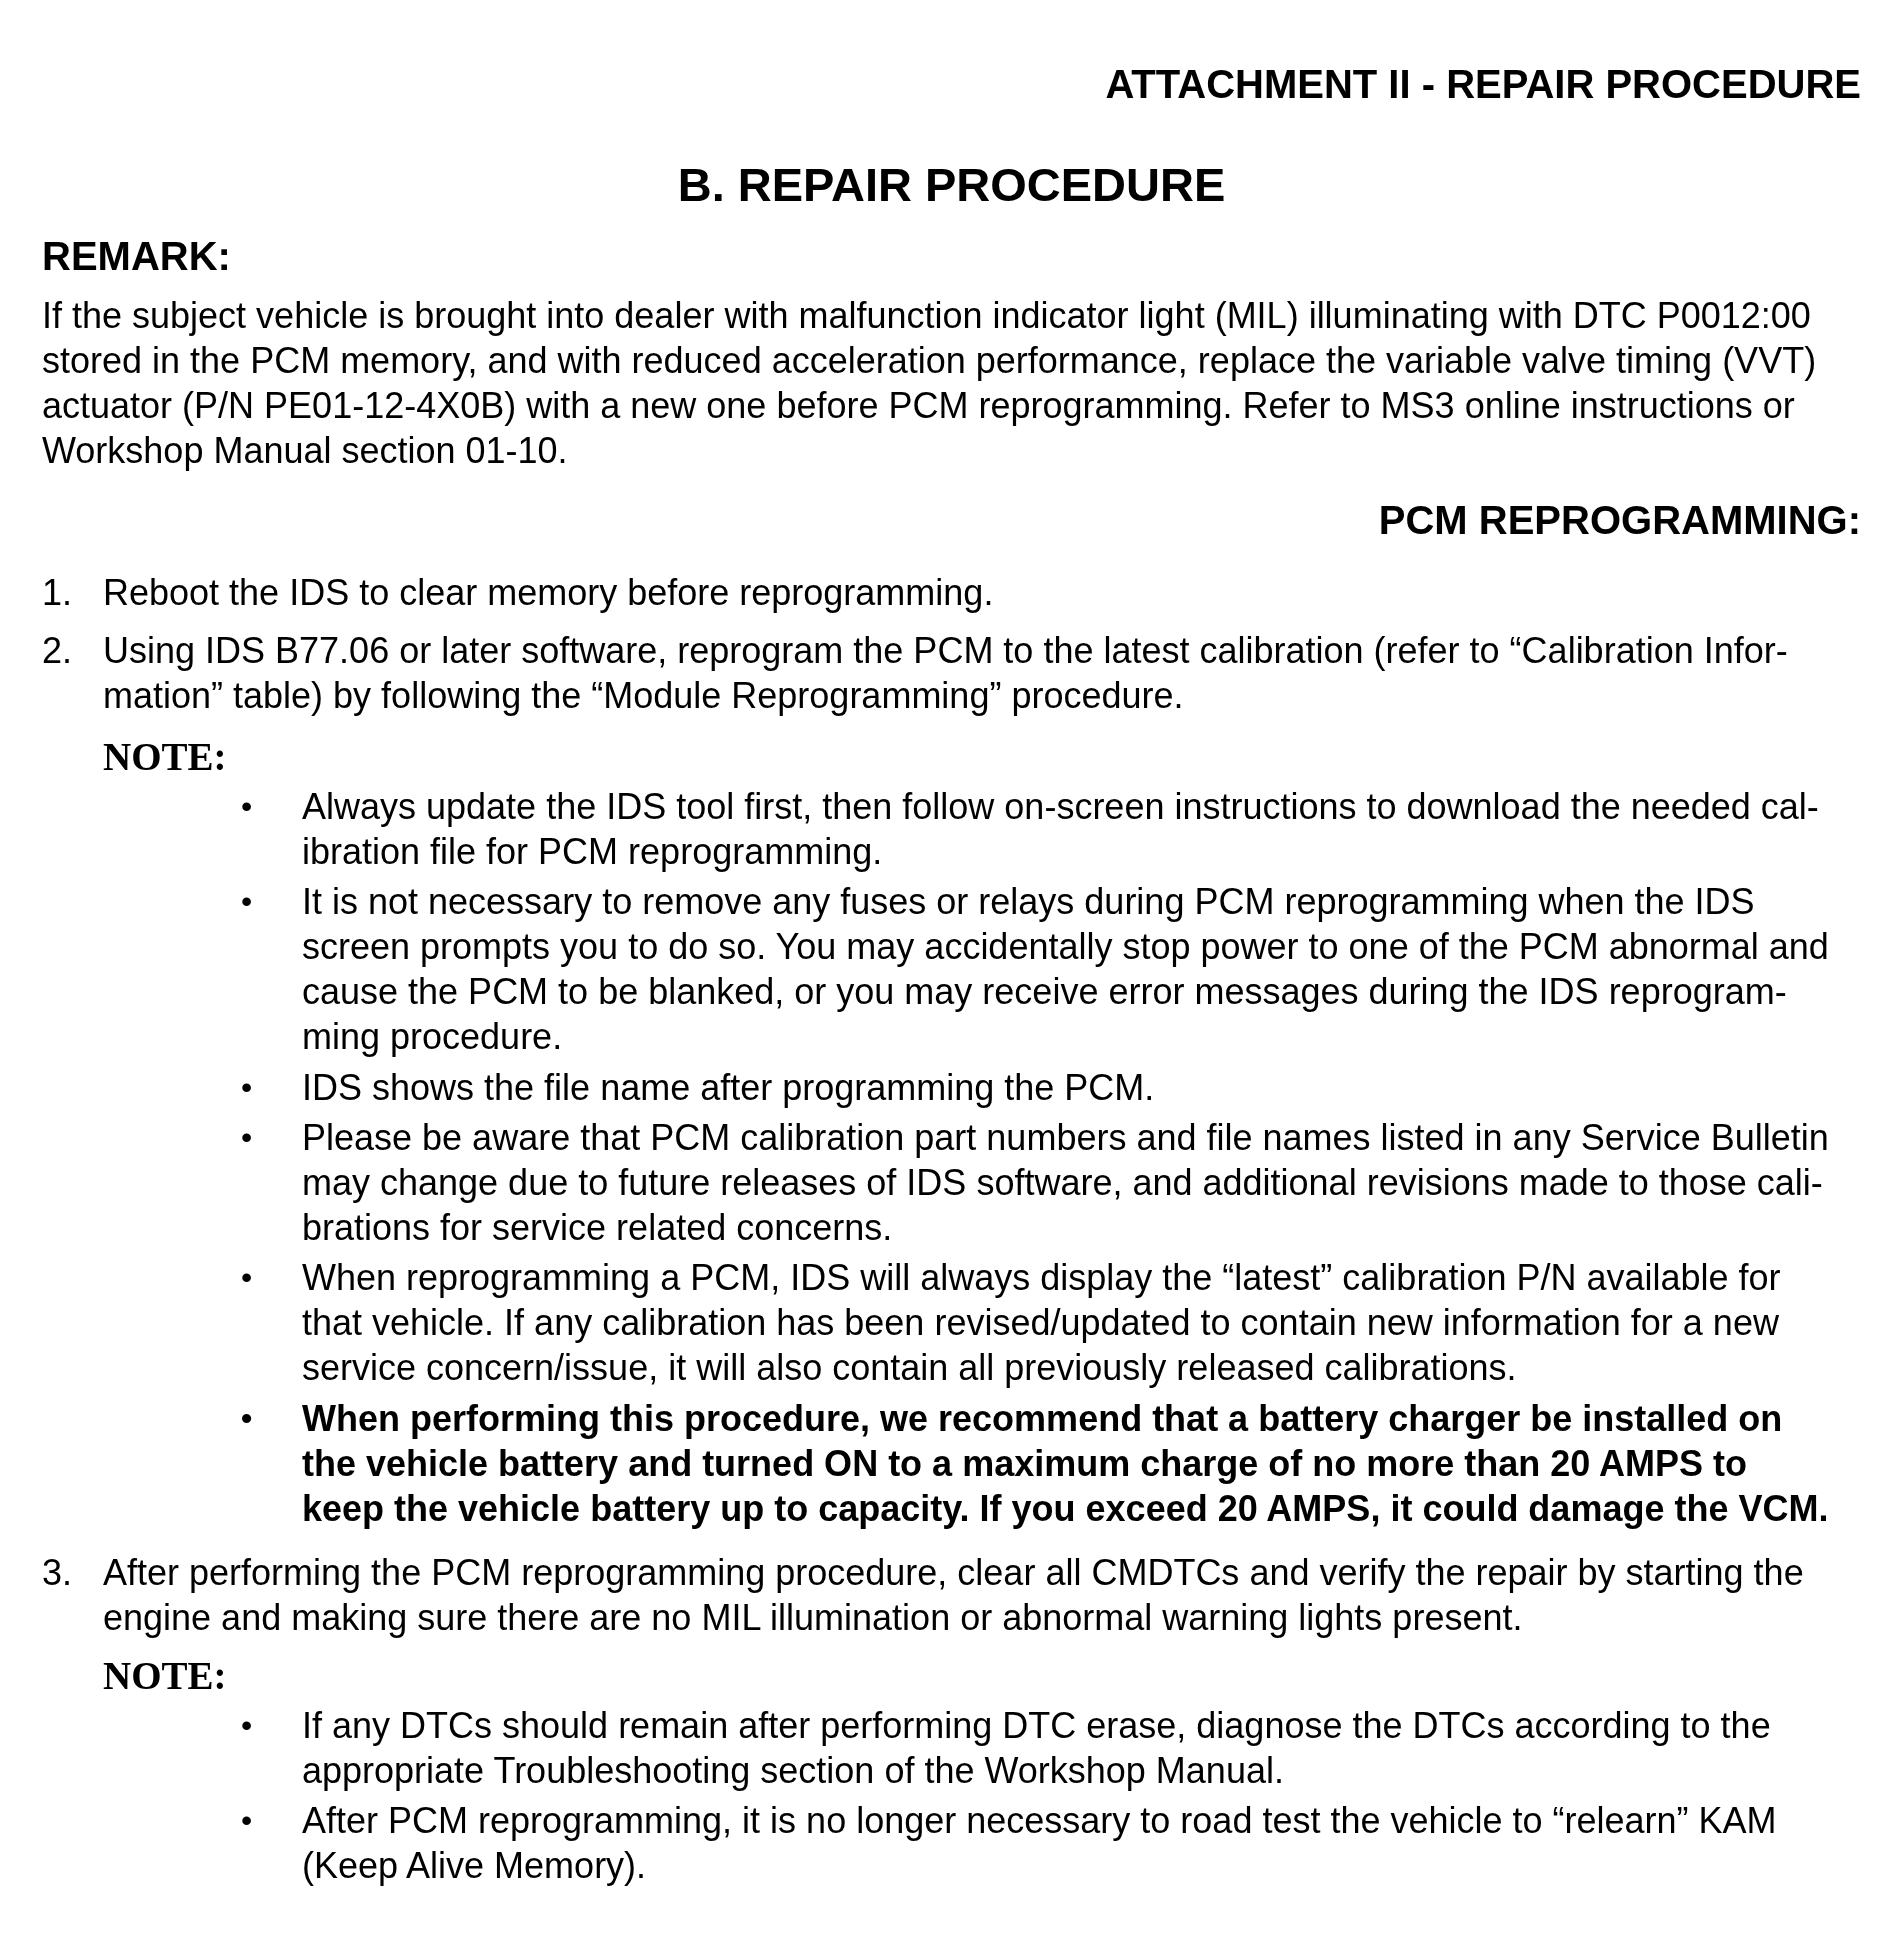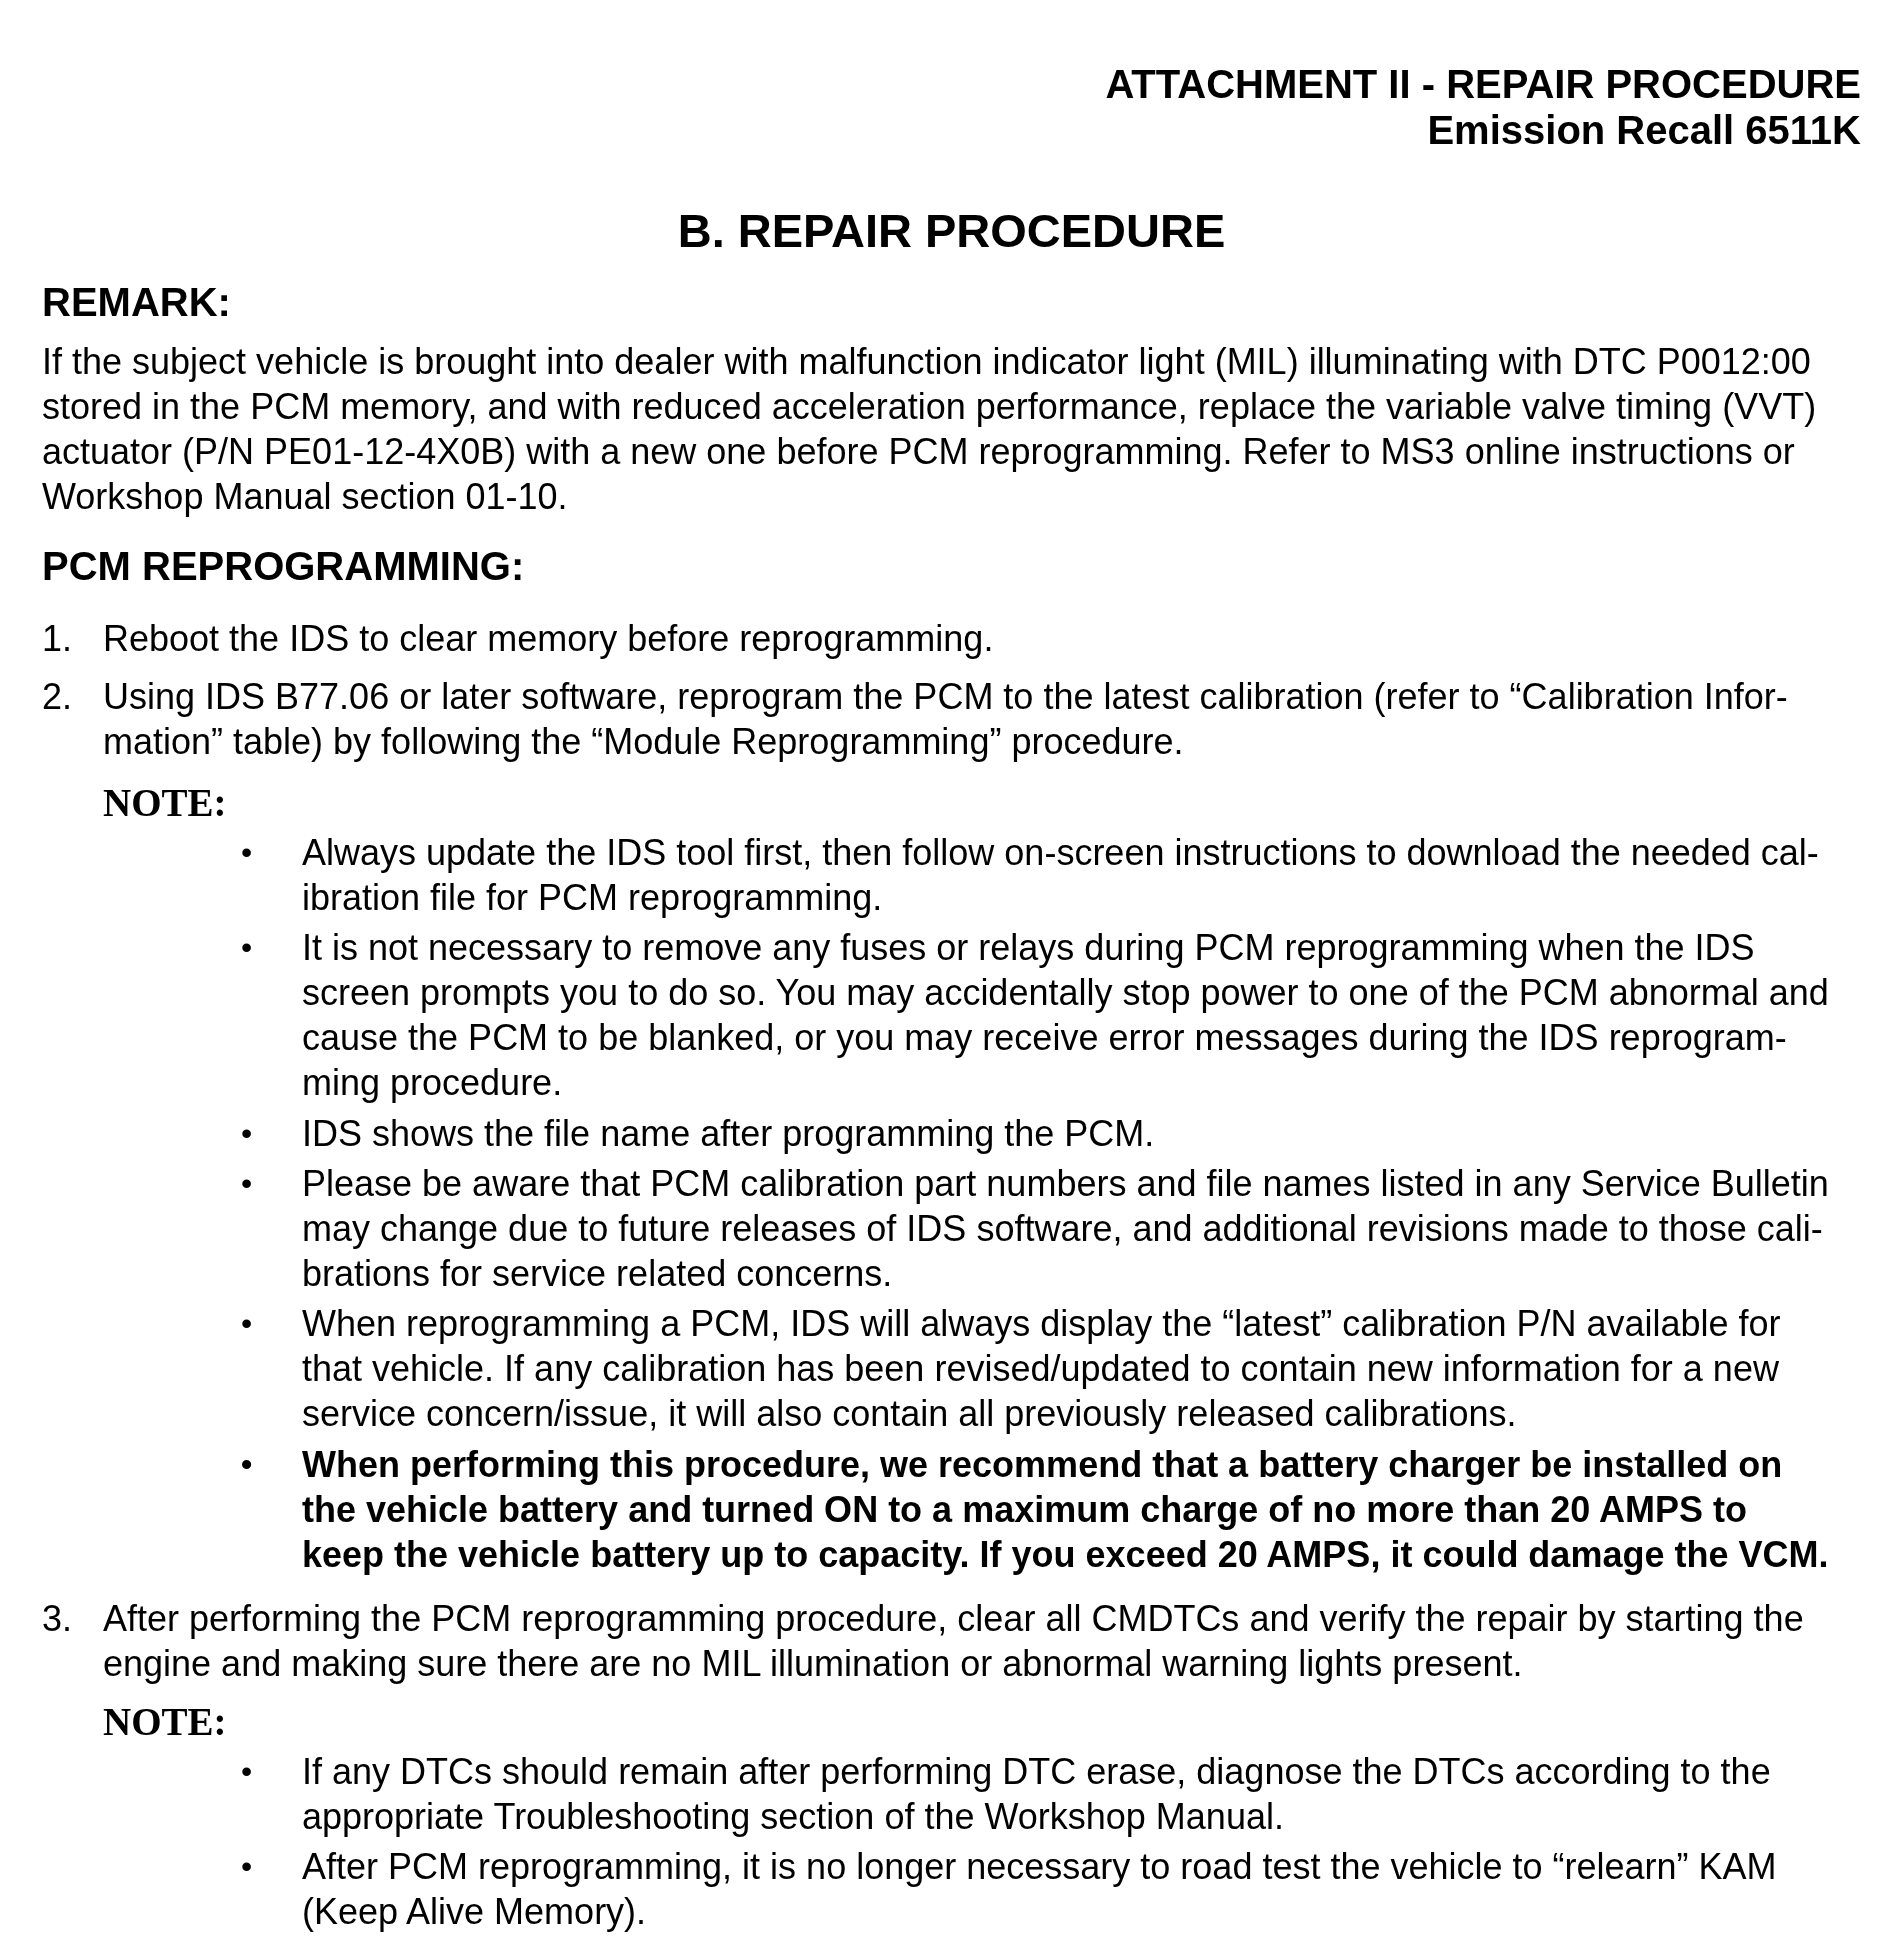--- a/index.html
+++ b/index.html
@@ -34,20 +34,21 @@
     text-align: center;
   }
   .sub-heading {
     font-size: 40px;
     font-weight: 700;
     line-height: 45px;
     margin: 23px 0 0 0;
   }
   .sub-heading.pcm {
     margin-top: 25px;
+    text-align: right;
   }
   .body-text {
     font-size: 36px;
     line-height: 45px;
     white-space: pre-line;
     margin: 14.3px 0 0 0;
   }
   .step {
     display: flex;
     font-size: 36px;
@@ -95,21 +96,20 @@
   }
   .bold { font-weight: 700; }
 </style>
 </head>
 <body>
 
 <div class="page">
 
   <div class="doc-header">
     <div>ATTACHMENT II - REPAIR PROCEDURE</div>
-    <div>Emission Recall 6511K</div>
   </div>
 
   <div class="section-title">B. REPAIR PROCEDURE</div>
 
   <div class="sub-heading">REMARK:</div>
   <div class="body-text">If the subject vehicle is brought into dealer with malfunction indicator light (MIL) illuminating with DTC P0012:00
 stored in the PCM memory, and with reduced acceleration performance, replace the variable valve timing (VVT)
 actuator (P/N PE01-12-4X0B) with a new one before PCM reprogramming. Refer to MS3 online instructions or
 Workshop Manual section 01-10.</div>
 

